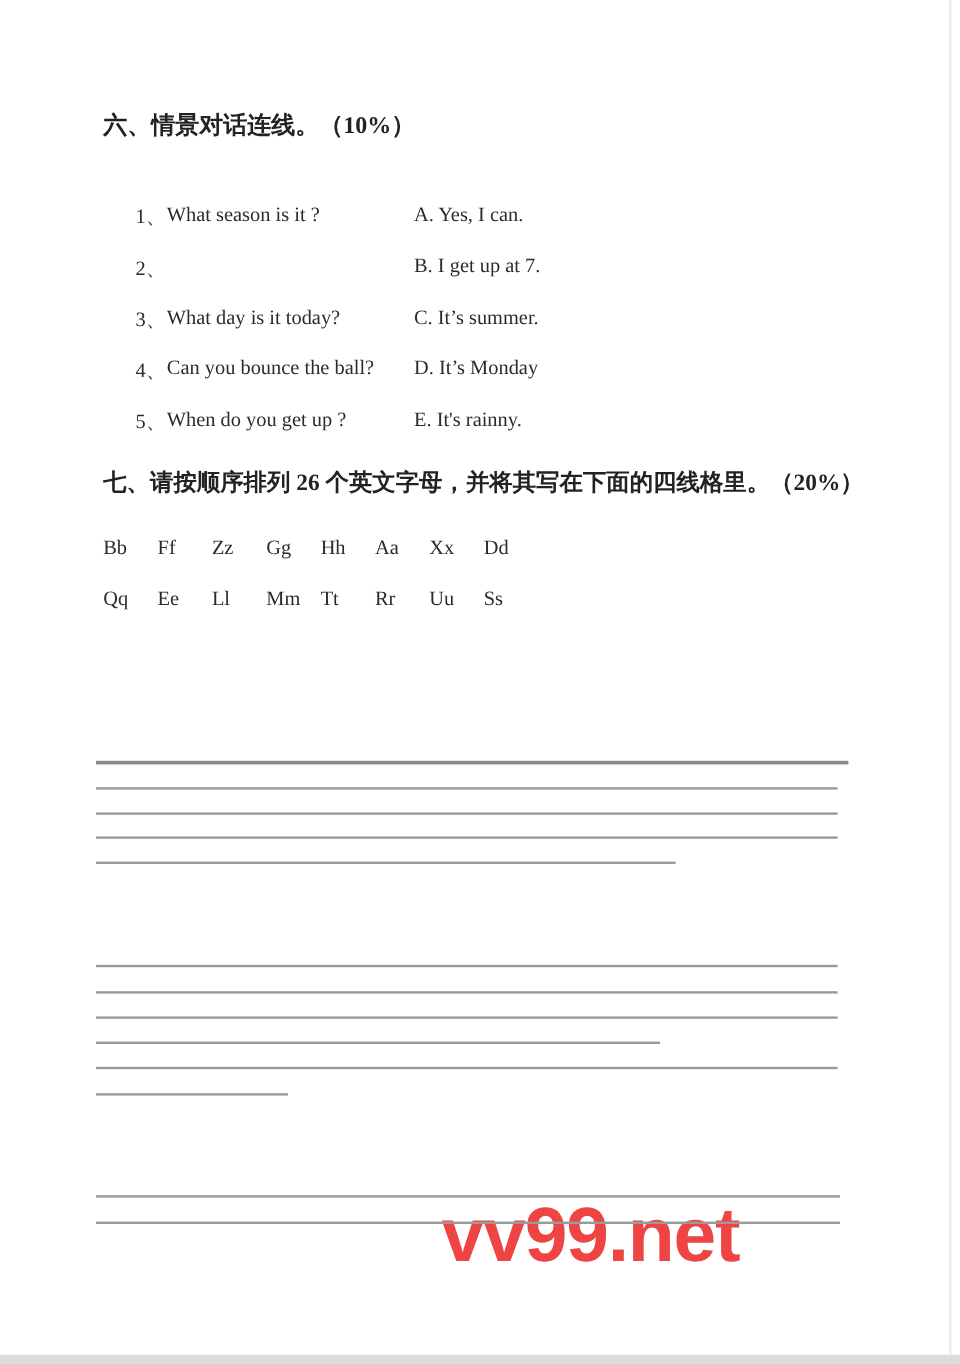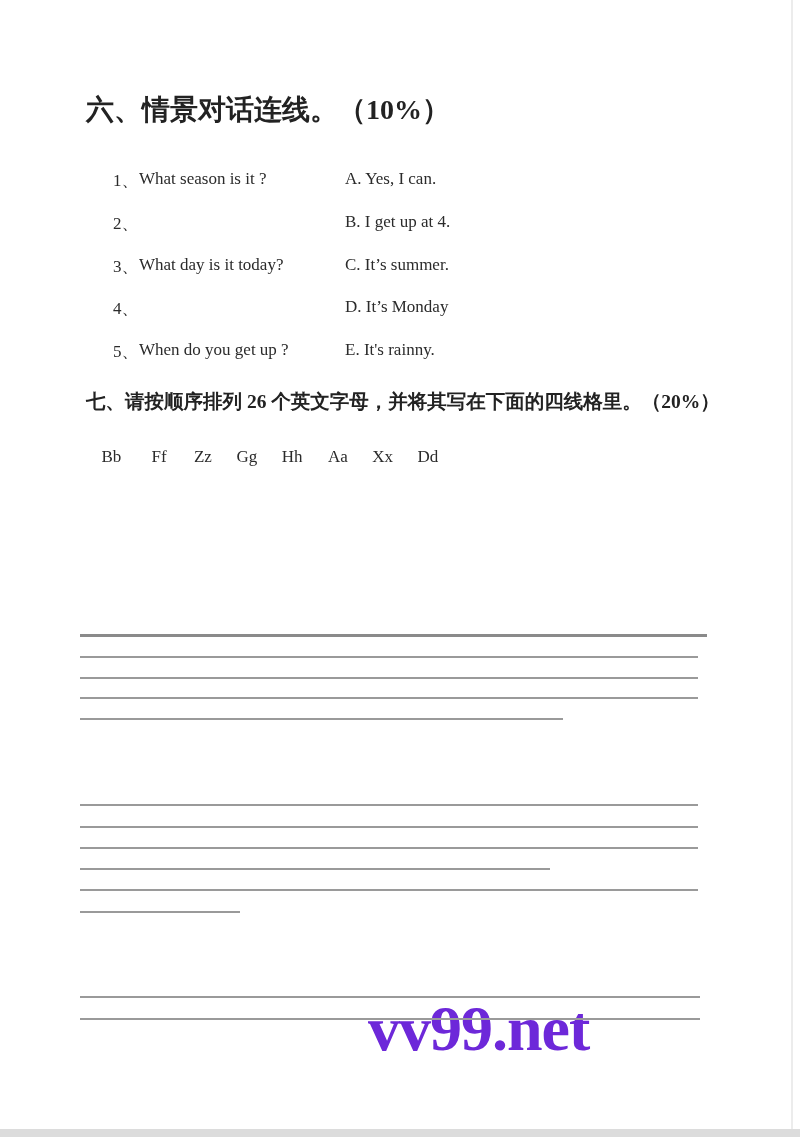--- a/index.html
+++ b/index.html
@@ -10,59 +10,58 @@
     height: 1137px;
     background: #ffffff;
     overflow: hidden;
     font-family: "Liberation Serif", serif;
     color: #2b2b2b;
   }
   .watermark {
     position: absolute;
     left: 368px;
     top: 992px;
-    font-family: Liberation Serif, serif;
+    font-family: Liberation Sans, sans-serif;
     font-weight: bold;
     font-size: 64px;
     letter-spacing: -1px;
-    color: #6d28d9;
+    color: #ef4444;
     z-index: 0;
     user-select: none;
   }
   .heading {
     position: absolute;
     left: 86px;
     font-weight: bold;
     color: #222222;
     white-space: nowrap;
     z-index: 2;
   }
-  .heading.h6 { top: 91px;  font-size: 28px; }
+  .heading.h6 { top: 91px;  font-size: 20px; }
   .heading.h7 { top: 388px; font-size: 19.5px; text-align: center; }
   .qa-list {
     position: absolute;
     left: 113px;
     top: 169px;
     z-index: 2;
   }
   .qa-row {
     display: flex;
     height: 42.8px;
     font-size: 17px;
     align-items: flex-start;
   }
   .qa-row .q { width: 232px; display: flex; }
   .qa-row .q .num { width: 26px; flex: 0 0 26px; }
   .qa-row .a { white-space: nowrap; }
   .letters {
     position: absolute;
-    left: 76px;
+    left: 86px;
     top: 447px;
     z-index: 2;
-    text-align: right;
   }
   .letter-row {
     display: flex;
     height: 42.4px;
     font-size: 17px;
   }
   .letter-cell { width: 45.3px; flex: 0 0 45.3px; }
   .wline {
     position: absolute;
     height: 1.6px;
@@ -99,32 +98,33 @@
       <span class="q">
           <span class="num">1、</span>
           <span>What season is it ?</span>
         </span>
       <span class="a">A. Yes, I can.</span>
     </div>
     <div class="qa-row">
       <span class="q">
           <span class="num">2、</span>
         </span>
-      <span class="a">B. I get up at 4.</span>
+      <span class="a">B. I get up at 7.</span>
     </div>
     <div class="qa-row">
       <span class="q">
           <span class="num">3、</span>
           <span>What day is it today?</span>
         </span>
       <span class="a">C. It’s summer.</span>
     </div>
     <div class="qa-row">
       <span class="q">
           <span class="num">4、</span>
+          <span>Can you bounce the ball?</span>
         </span>
       <span class="a">D. It’s Monday</span>
     </div>
     <div class="qa-row">
       <span class="q">
           <span class="num">5、</span>
           <span>When do you get up ?</span>
         </span>
       <span class="a">E. It's rainny.</span>
     </div>
@@ -136,20 +136,30 @@
     <div class="letter-row">
       <span class="letter-cell">Bb</span>
       <span class="letter-cell">Ff</span>
       <span class="letter-cell">Zz</span>
       <span class="letter-cell">Gg</span>
       <span class="letter-cell">Hh</span>
       <span class="letter-cell">Aa</span>
       <span class="letter-cell">Xx</span>
       <span class="letter-cell">Dd</span>
     </div>
+    <div class="letter-row">
+      <span class="letter-cell">Qq</span>
+      <span class="letter-cell">Ee</span>
+      <span class="letter-cell">Ll</span>
+      <span class="letter-cell">Mm</span>
+      <span class="letter-cell">Tt</span>
+      <span class="letter-cell">Rr</span>
+      <span class="letter-cell">Uu</span>
+      <span class="letter-cell">Ss</span>
+    </div>
   </div>
 
   <div class="wline thick" style="left:80px; top:634px; width:627px;"></div>
   <div class="wline" style="left:80px; top:656px; width:618px;"></div>
   <div class="wline" style="left:80px; top:677px; width:618px;"></div>
   <div class="wline" style="left:80px; top:697px; width:618px;"></div>
   <div class="wline" style="left:80px; top:718px; width:483px;"></div>
 
   <div class="wline" style="left:80px; top:804px; width:618px;"></div>
   <div class="wline" style="left:80px; top:826px; width:618px;"></div>

